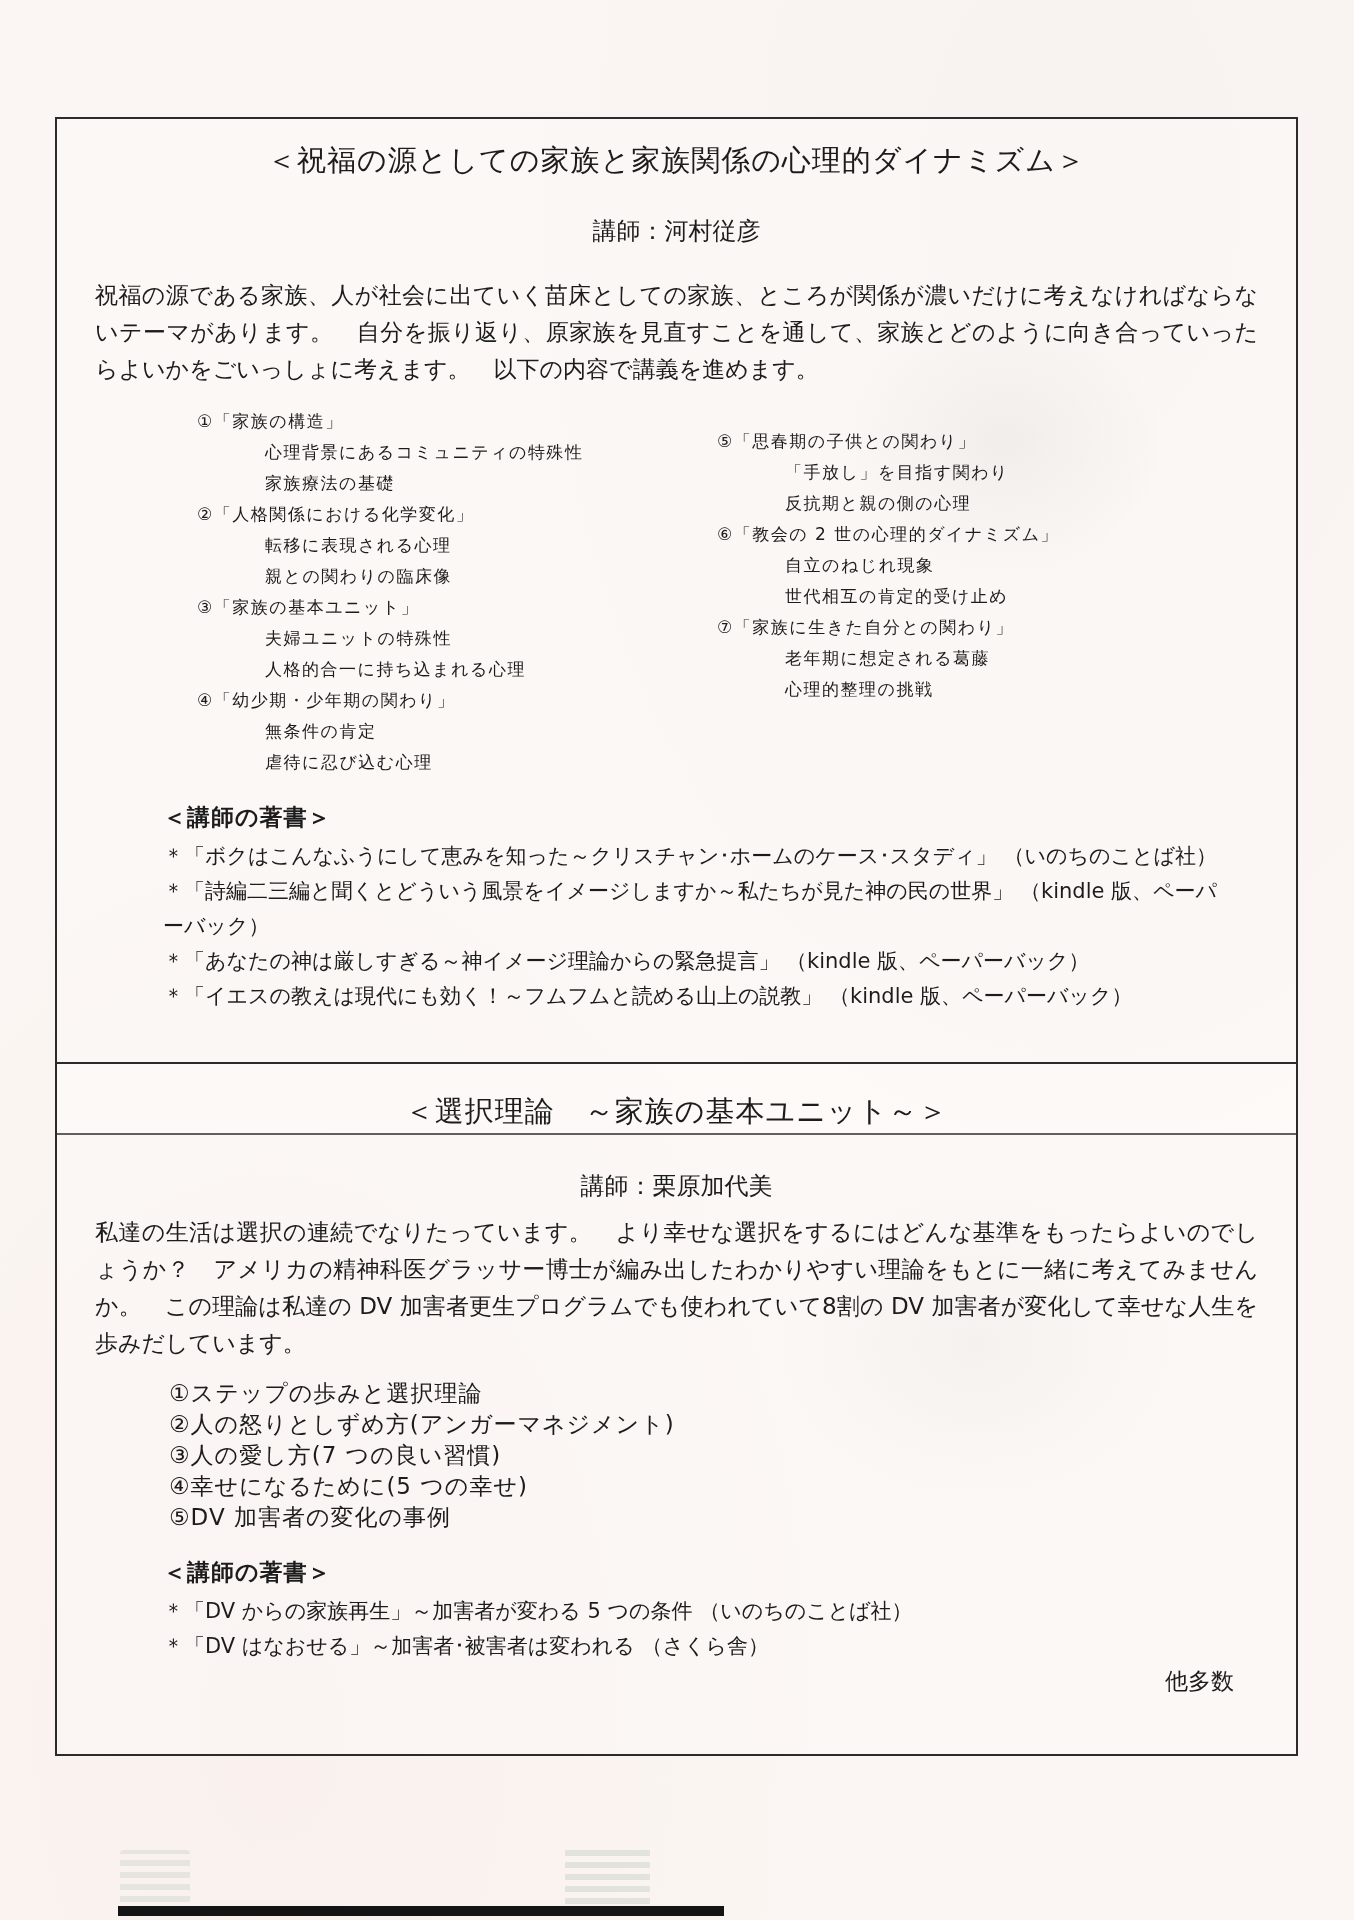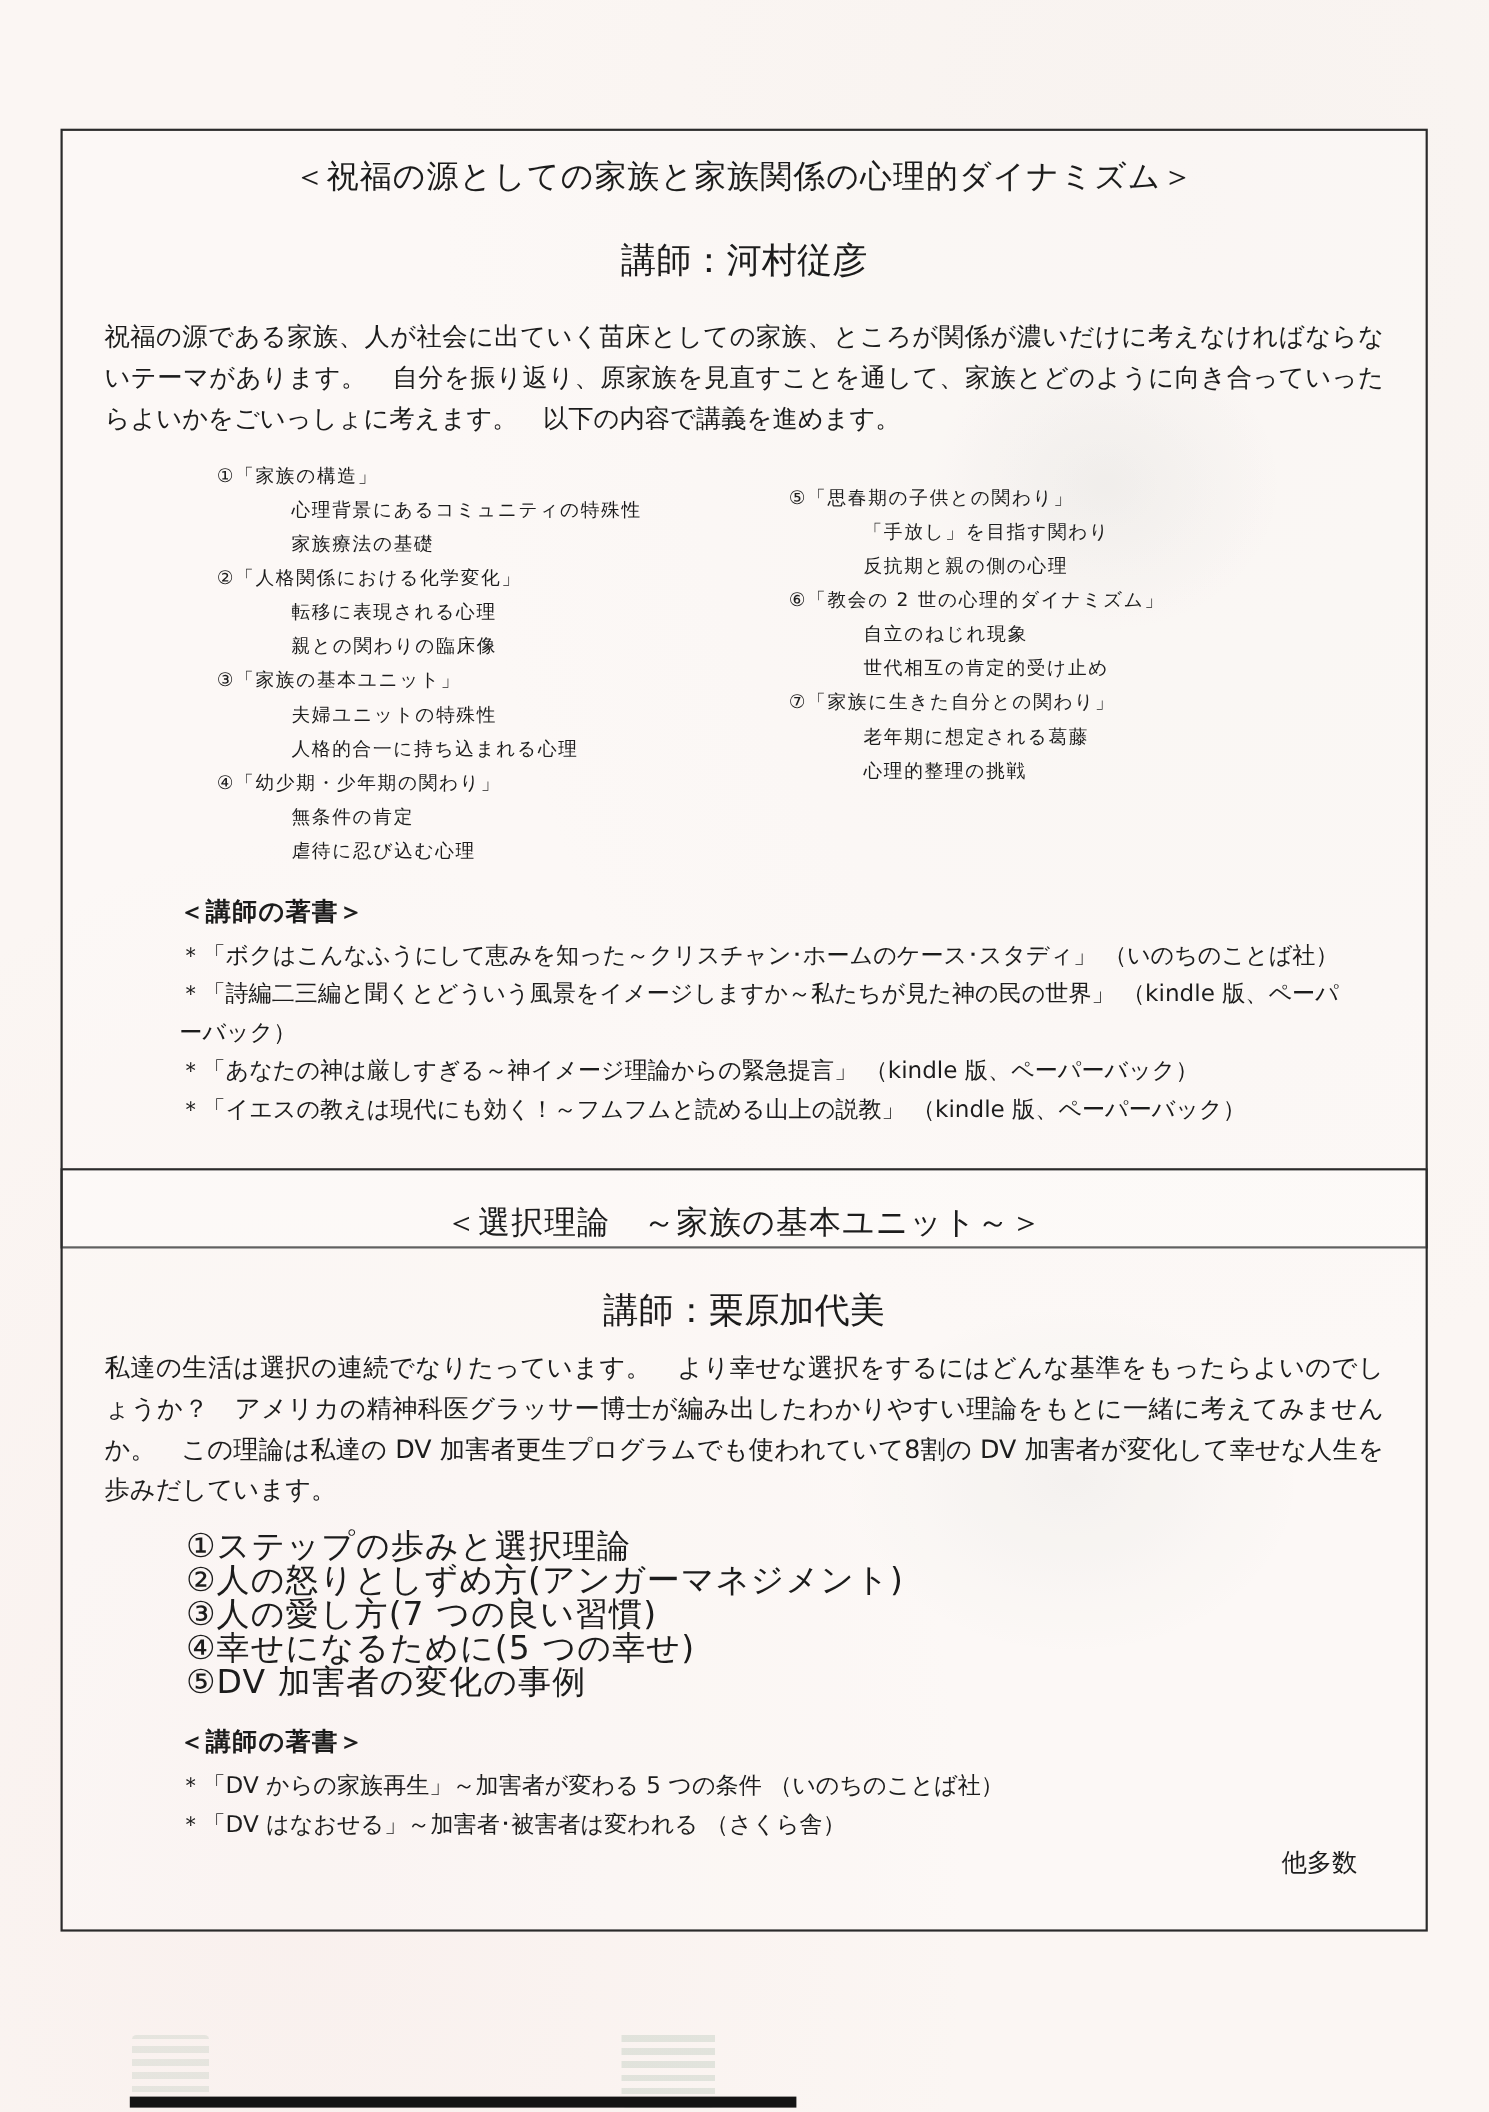--- a/index.html
+++ b/index.html
@@ -40,21 +40,21 @@
     text-align: center;
     font-size: 29px;
     letter-spacing: 1px;
     margin-top: 22px;
     white-space: nowrap;
   }
   #box2 .box-title { margin-top: 28px; }
 
   .lecturer {
     text-align: center;
-    font-size: 32px;
+    font-size: 24px;
     margin-top: 34px;
   }
   #box2 .lecturer { margin-top: 38px; }
 
   .intro {
     font-size: 23px;
     line-height: 37px;
     margin: 30px 38px 0 38px;
     text-align: justify;
   }
@@ -70,21 +70,21 @@
   .col-left {
     margin-left: 140px;
     width: 520px;
     flex: none;
   }
   .col-right { flex: 1; margin-top: 20px; }
   .outline-sub { margin-left: 68px; }
 
   .outline-simple {
     margin: 16px 0 0 112px;
-    font-size: 30px;
+    font-size: 23px;
     line-height: 31px;
     letter-spacing: 1px;
   }
 
   .books-block {
     margin: 22px 60px 0 106px;
     font-size: 21px;
     line-height: 35px;
   }
   .books-heading {

